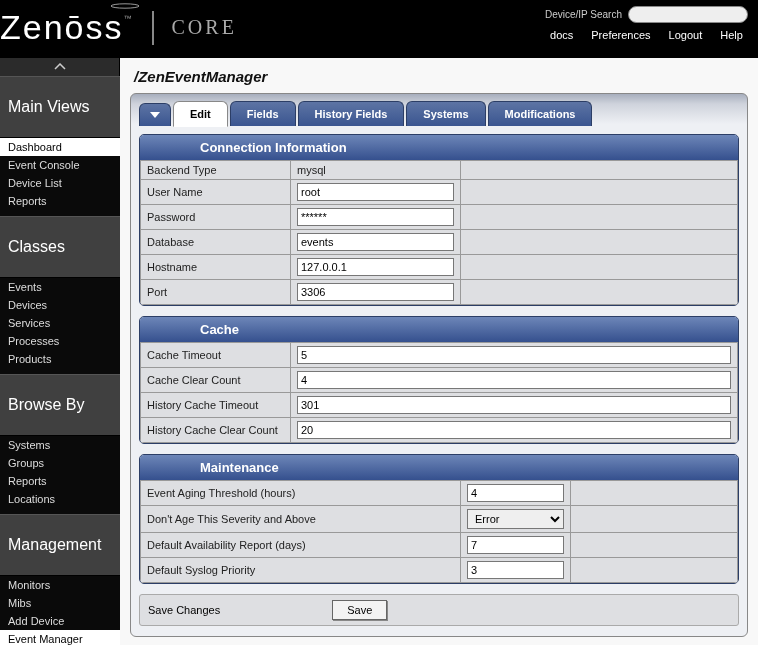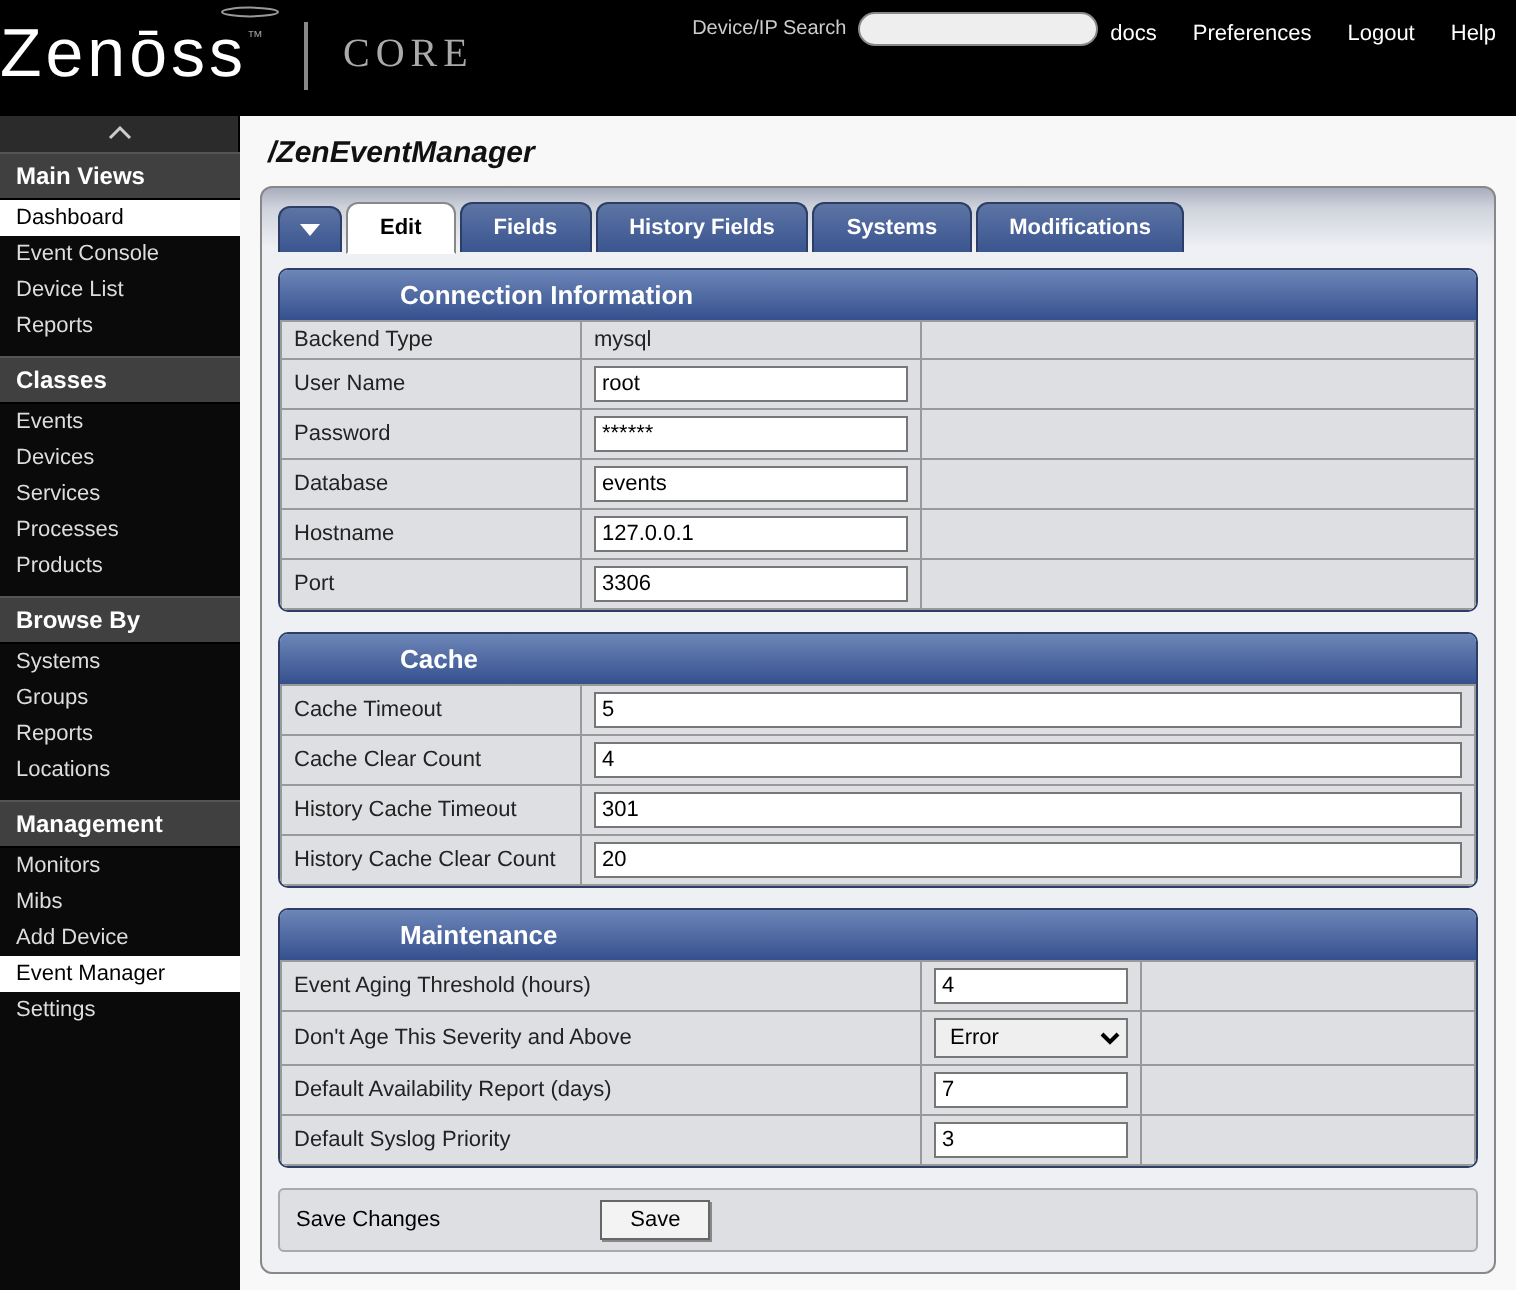--- a/index.html
+++ b/index.html
@@ -31,21 +31,21 @@
   .logo-text .thin { font-weight:100; }
   .tm { font-size:8px; color:#999; vertical-align: top; position:relative; top:6px;}
   .logo-divider { width:2px; height:34px; background:#888; margin: 0 8px;}
   .core-text { color:#aaa; font-size:20px; letter-spacing:3px; font-family:"Trebuchet MS"; }
   .halo {
     position:absolute; left:110px; top:3px; width:30px; height:6px;
   }
   .header-right {
     margin-left:auto;
     text-align:right;
-    display:flex; flex-direction:row; align-items:flex-end; gap:6px;
+    display:flex; flex-direction:column; align-items:center; gap:6px;
     padding-top:2px;
   }
   .search-row { display:flex; align-items:center; gap:6px;}
   .search-label { color:#ccc; font-size:10px;}
   .search-input {
     width:120px; height:17px; border-radius:9px; border:1px solid #888;
     padding:0 8px; font-size:10px; background:#eee;
   }
   .top-links { display:flex; gap:18px; color:#fff; font-size:11px;}
   .top-links span { color:#fff; cursor:pointer; }
@@ -59,22 +59,22 @@
   }
   .collapse-bar svg { width:12px; height:8px; }
 
   
   .layout { display:flex; }
   .sidebar {
     width:120px; background:#0a0a0a; color:#fff; min-height:587px;
     font-size:11px;
   }
   .side-section-title {
-    background:#404040; color:#fff; font-weight:bold; padding:4px 8px;
-    font-size:12px; border-top:1px solid #555; border-bottom:1px solid #000;
+    background:#404040; color:#fff; font-weight:normal; padding:21px 8px;
+    font-size:16px; border-top:1px solid #555; border-bottom:1px solid #000;
   }
   .side-item {
     padding:3px 8px; color:#ddd; cursor:pointer;
   }
   .side-item.active {
     background:#fff; color:#000;
   }
   .side-block { padding-bottom:6px;}
 
   
@@ -130,21 +130,21 @@
     font-size:11px; color:#222;
   }
   .panel td.label { width:150px; }
   .panel td.value input, .panel td.value select {
     width:100%; border:1px solid #777; font-size:11px; padding:2px 3px;
     font-family:inherit;
   }
   .panel td.wide-label { width:320px; }
 
   .save-row {
-    display:flex; align-items:center; gap:80px;
+    display:flex; align-items:center; gap:112px;
     background:#dedfe2; border:1px solid #aaa; padding:5px 8px;
     border-radius:3px;
   }
   .save-btn {
     background:#f3f3f3; border:1px solid #666; padding:3px 14px;
     font-size:11px; cursor:pointer; box-shadow:1px 1px 0 #888;
   }
 </style>
 </head>
 <body>

